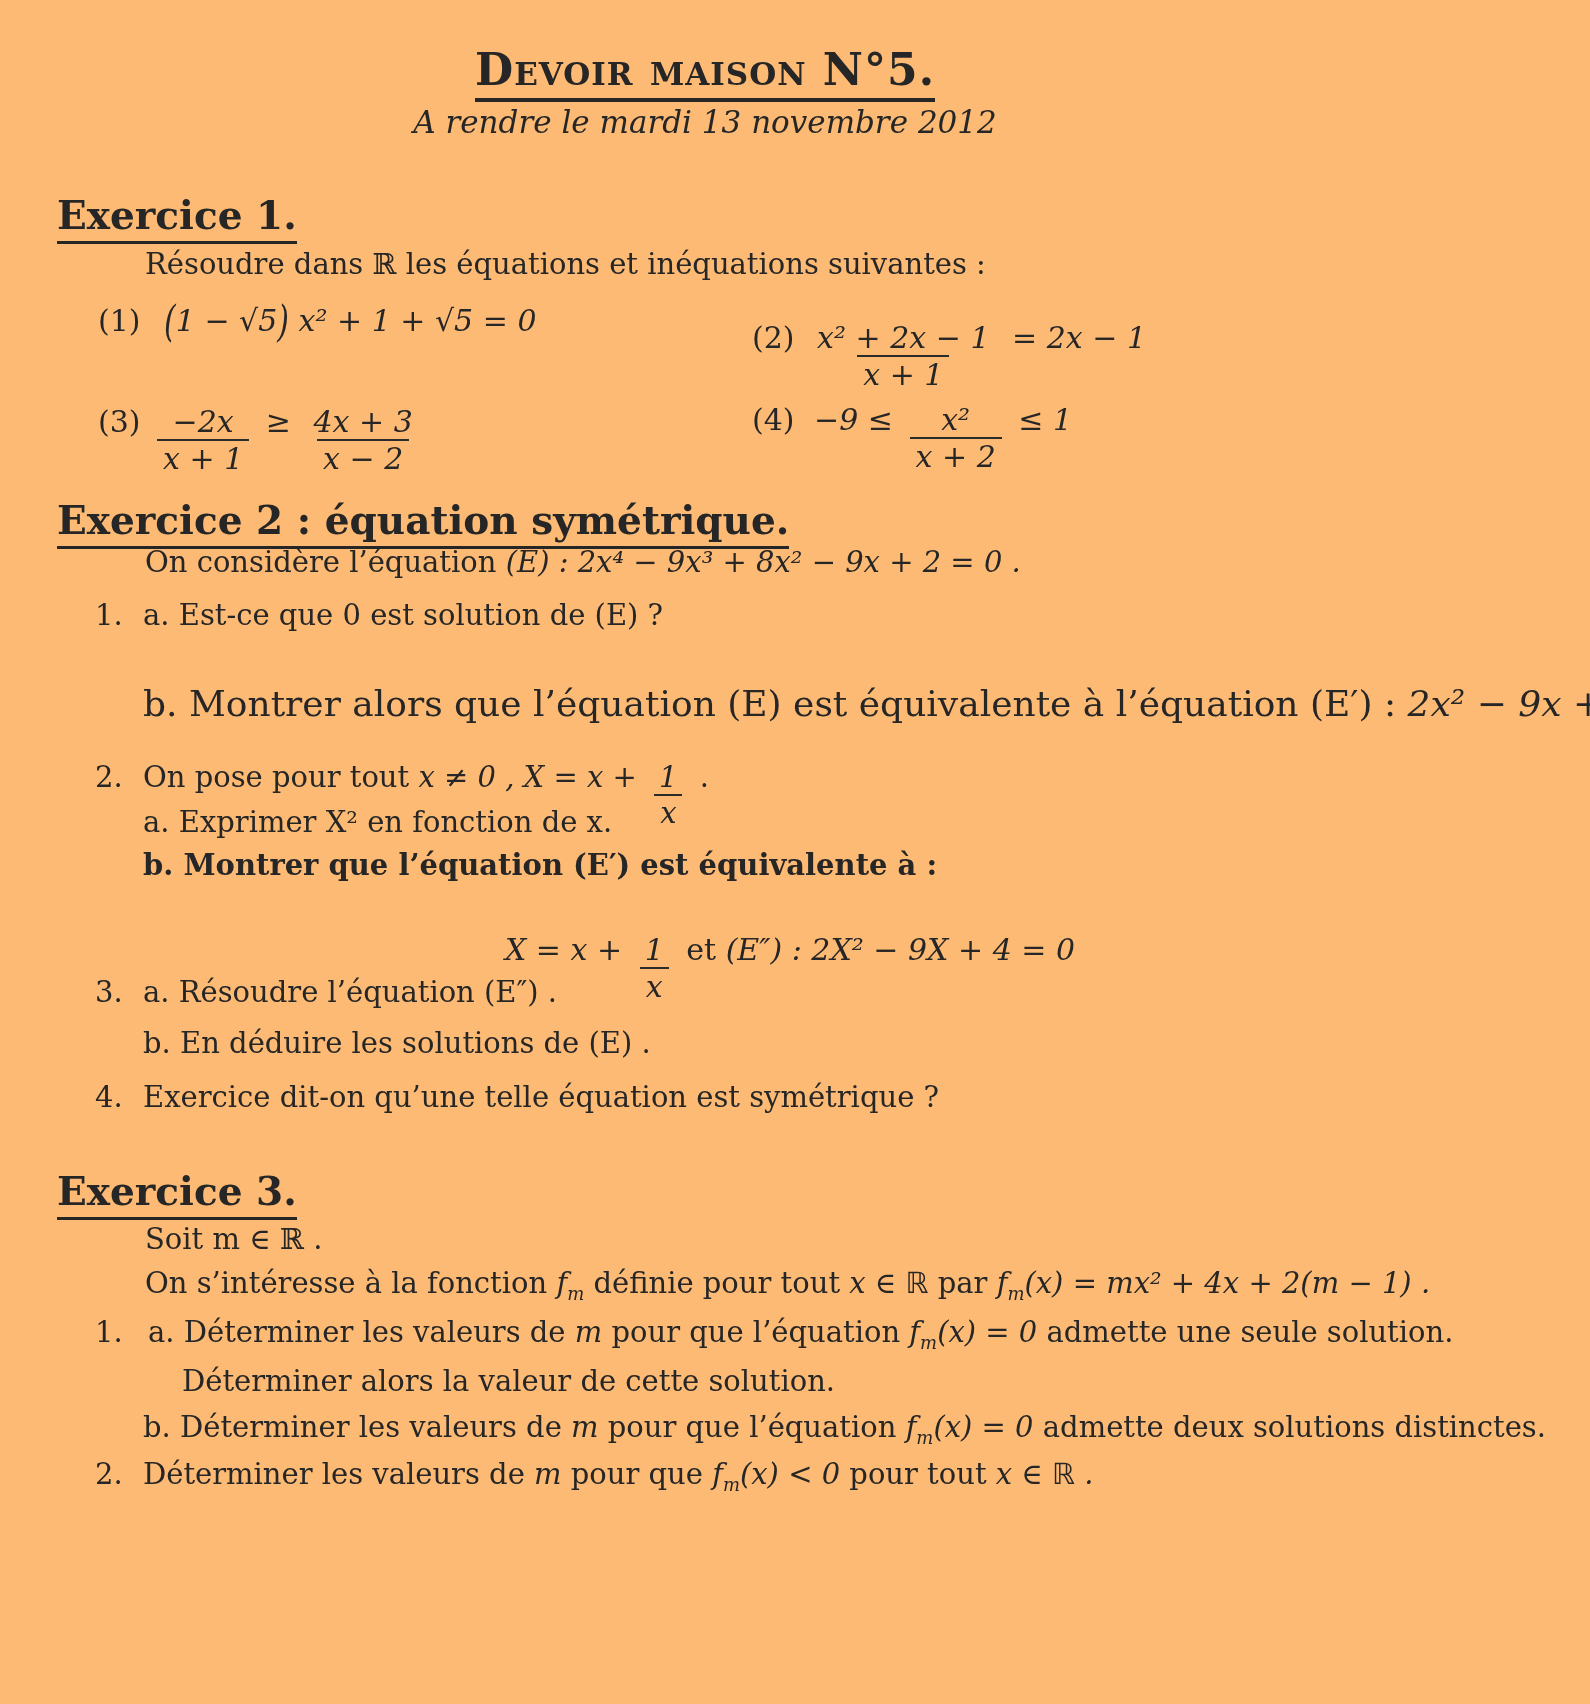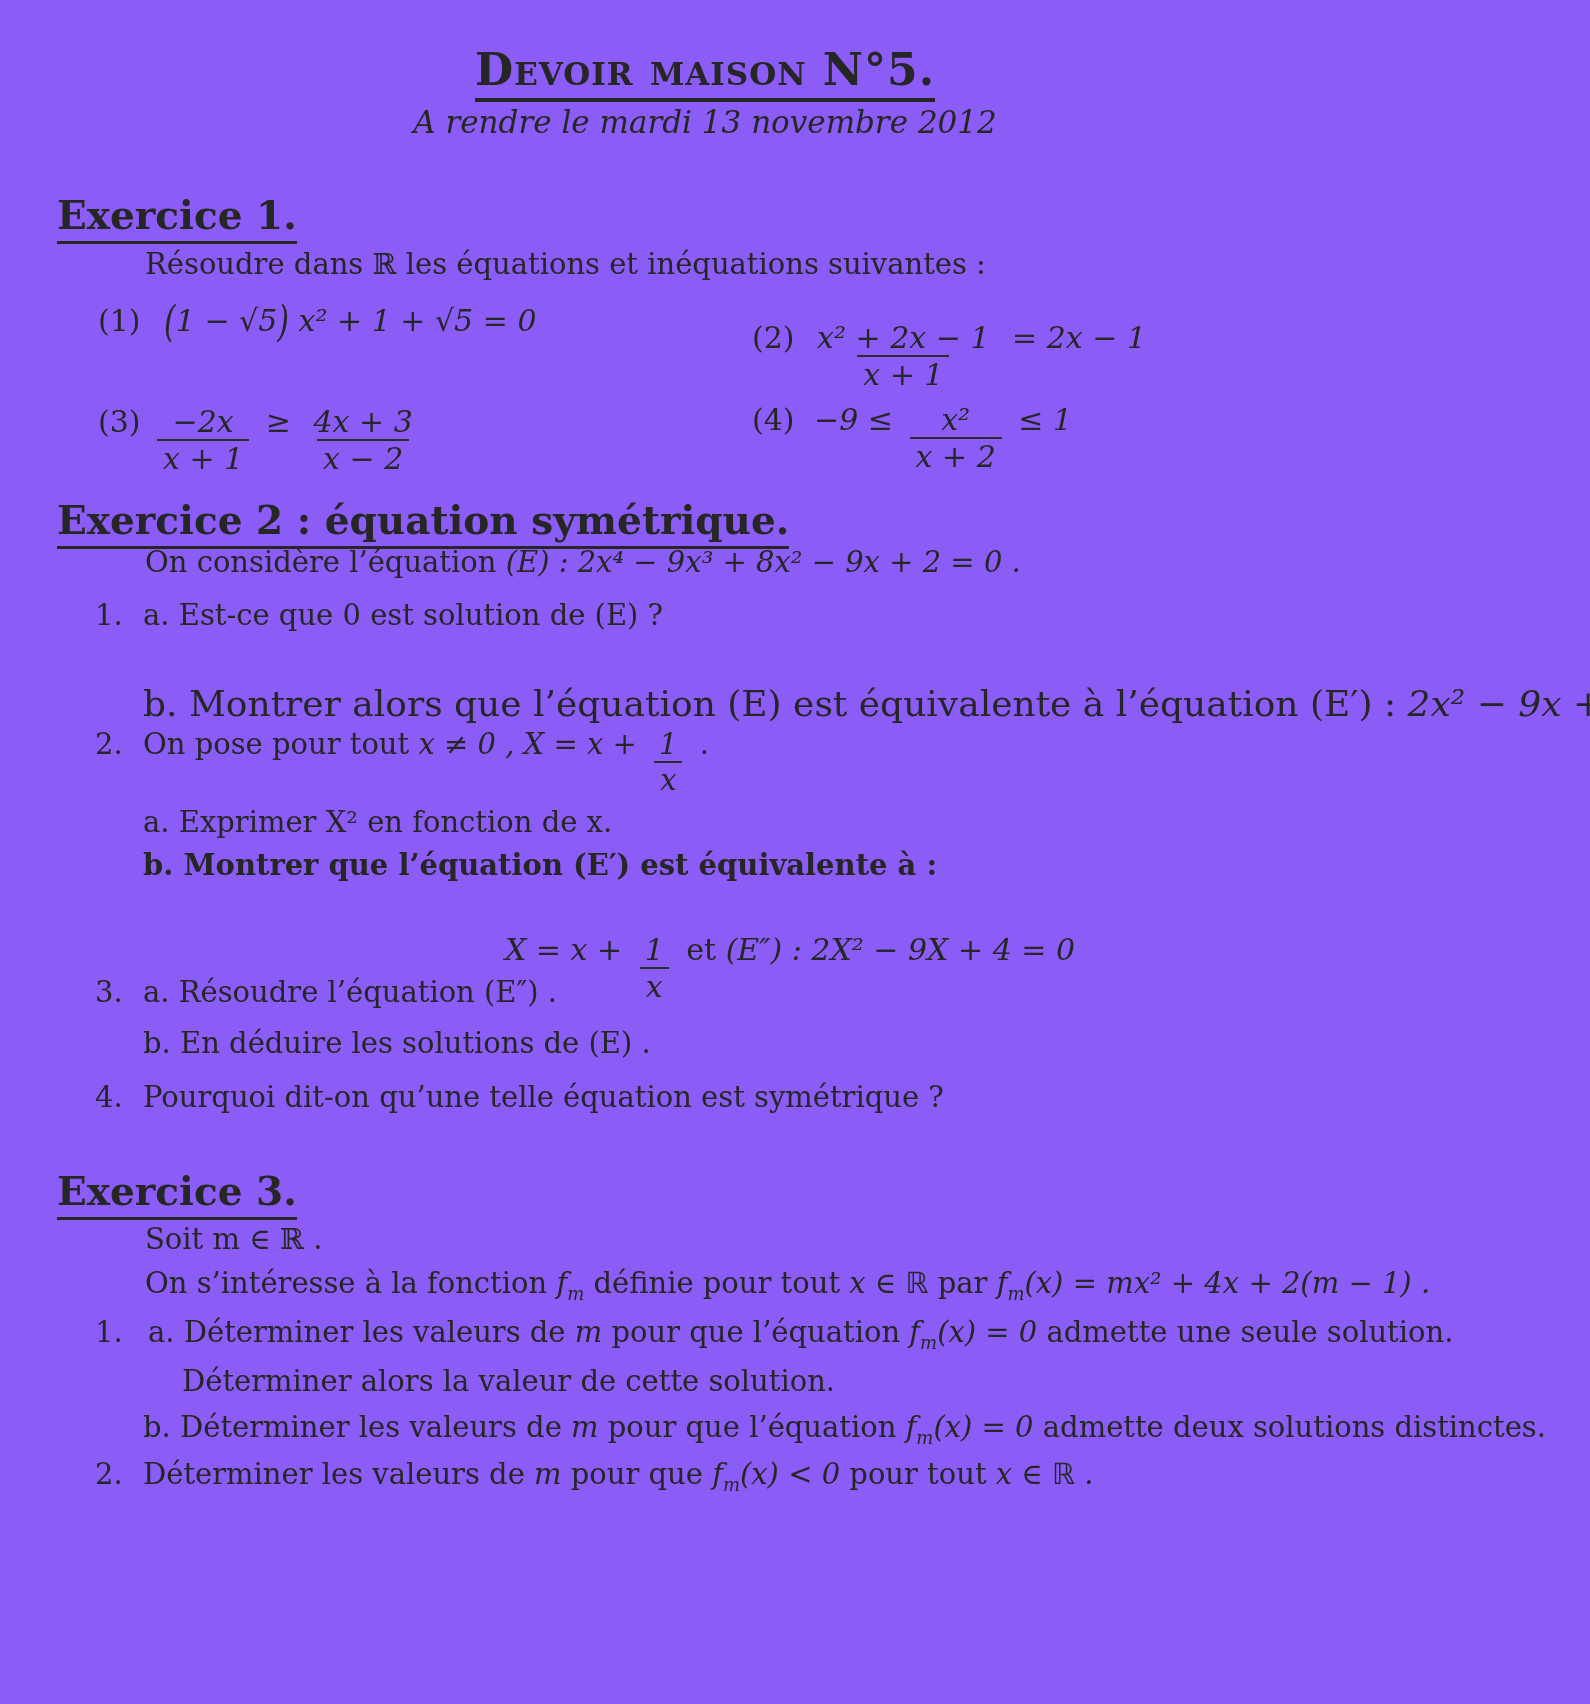--- a/index.html
+++ b/index.html
@@ -1,19 +1,19 @@
 <!DOCTYPE html>
 <html><head>
 <meta charset="utf-8">
 <style>
   html,body{margin:0;padding:0;background:#e8e8e8;}
   .page{
     position:relative;
     width:1590px;height:1704px;
-    background:#8b5cf6;
+    background:#fdba74;
     font-family:"DejaVu Serif","DejaVu Sans",serif;
     color:#262626;
     overflow:hidden;
   }
   .abs{position:absolute;white-space:nowrap;}
   .center-wrap{text-align:center;}
   .title{
     font-size:44px;font-weight:bold;
     font-variant:small-caps;letter-spacing:1px;
     display:inline-block;border-bottom:4px solid #262626;padding-bottom:3px;
@@ -115,21 +115,21 @@
         <span class="fr-den m">x</span>
       </span>
     <span class="m" style="font-style:normal;">+</span>
     <span class="frac">
         <span class="fr-num m">2</span>
         <span class="fr-den m">x²</span>
       </span>
     <span class="m">= 0 .</span>
   </div>
 
-  <div class="abs body-line" style="top:695px;left:95px;">
+  <div class="abs body-line" style="top:728px;left:95px;">
     <span class="num-col t">2.</span><span class="t">On pose pour tout </span><span class="m">x ≠ 0 ,  X = x +</span>
     <span class="frac">
         <span class="fr-num m">1</span>
         <span class="fr-den m">x</span>
       </span>
     <span class="t">.</span>
   </div>
 
   <div class="abs body-line" style="top:805px;left:143px;">
     <span class="t">a. Exprimer X² en fonction de x.</span>
@@ -148,21 +148,21 @@
     <span class="m">(E″) : 2X² − 9X + 4 = 0</span>
   </div>
 
   <div class="abs body-line" style="top:975px;left:95px;">
     <span class="num-col t">3.</span><span class="t">a. Résoudre l’équation (E″) .</span>
   </div>
   <div class="abs body-line" style="top:1026px;left:143px;">
     <span class="t">b. En déduire les solutions de (E) .</span>
   </div>
   <div class="abs body-line" style="top:1080px;left:95px;">
-    <span class="num-col t">4.</span><span class="t">Pourquoi dit-on qu’une telle équation est symétrique ?</span>
+    <span class="num-col t">4.</span><span class="t">Exercice dit-on qu’une telle équation est symétrique ?</span>
   </div>
 
   <div class="abs" style="top:1168px;left:57px;">
     <span class="heading">Exercice 3.</span>
   </div>
 
   <div class="abs body-line" style="top:1222px;left:145px;">
     <span class="t">Soit m ∈ ℝ .</span>
   </div>
 

